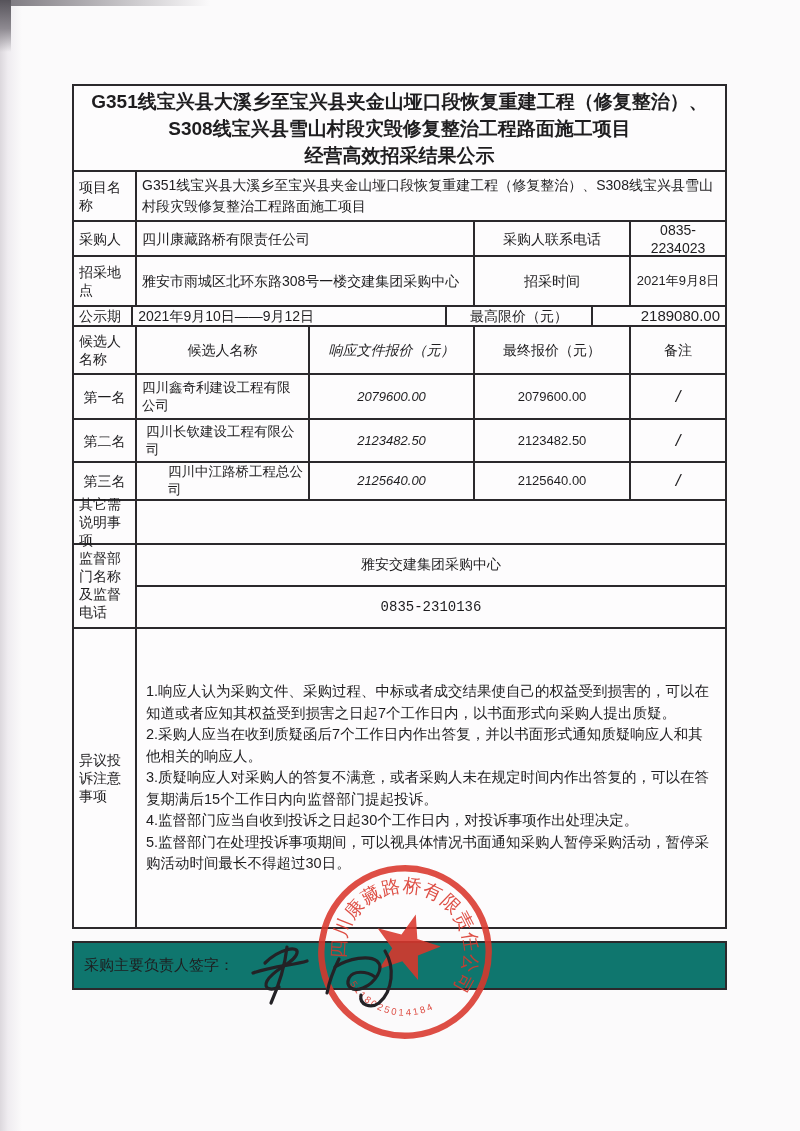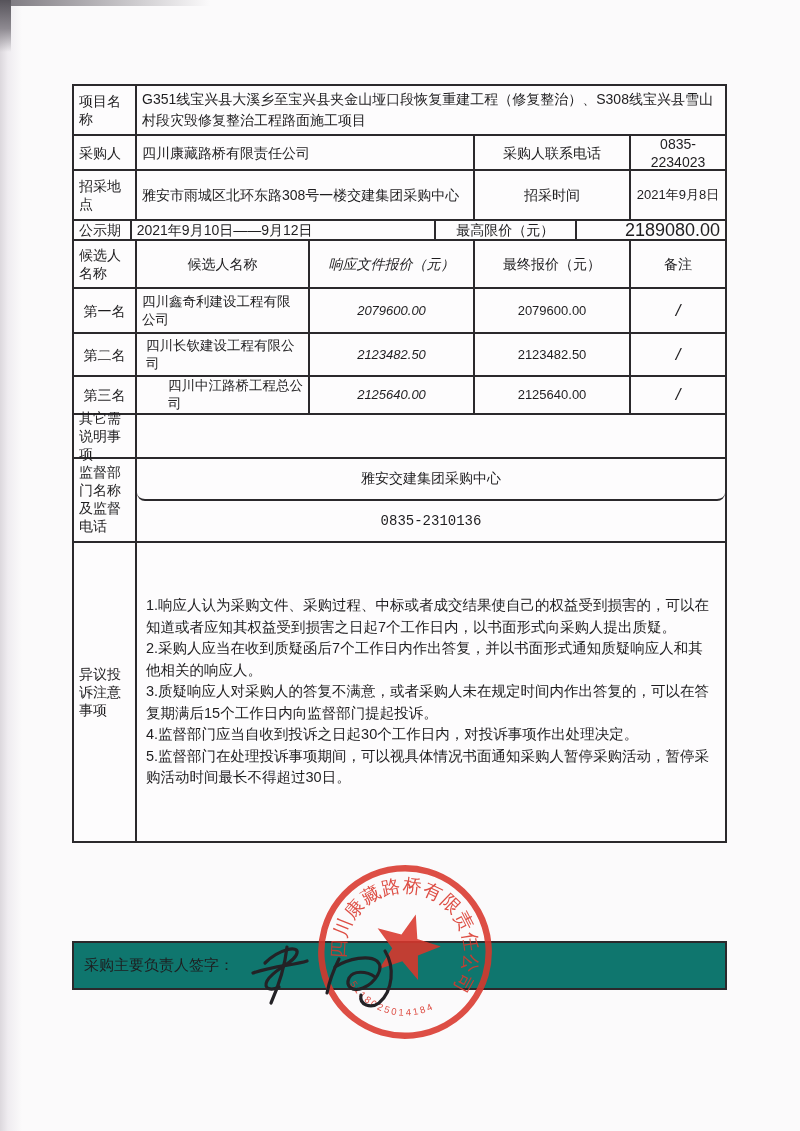--- a/index.html
+++ b/index.html
@@ -43,21 +43,21 @@
   .r-candheader{height:48px;}
   .r-cand1{height:45px;}
   .r-cand2{height:43px;}
   .r-cand3{height:38px;}
   .r-other{height:44px;}
   .r-supervision{height:84px;font-family:Liberation Mono, monospace;}
   .r-objection{height:298px;}
 
   .sup-stack{flex:1;display:flex;flex-direction:column;padding:0;}
   .sup-sub{flex:1;display:flex;align-items:center;justify-content:center;font-size:14px;}
-  .sup-sub.first{border-bottom:2px solid #2b292c;box-sizing:border-box;border-radius:8px;}
+  .sup-sub.first{border-bottom:2px solid #2b292c;box-sizing:border-box;}
 
   .objection-text{flex:1;display:flex;flex-direction:column;justify-content:center;
     padding:6px 9px;font-size:14.5px;line-height:21.5px;}
   .objection-text p{margin:0;}
 
   .remark-slash{font-size:17px;font-style:italic;}
 
   
   .sign-table{position:absolute;left:72px;top:941px;width:655px;height:49px;box-sizing:border-box;
     border:2px solid #2b292c;background:#0f766e;display:flex;align-items:center;
@@ -70,20 +70,27 @@
 </head>
 <body>
 
 <div class="scan-left-edge"></div>
 <div class="scan-top"></div>
 <div class="scan-corner"></div>
 <div class="speck"></div>
 
 <div class="main-table">
 
+  <div class="trow" style="padding:0;">
+    <div class="cell h-title" style="width:100%;">
+      <span>G351线宝兴县大溪乡至宝兴县夹金山垭口段恢复重建工程（修复整治）、</span>
+      <span>S308线宝兴县雪山村段灾毁修复整治工程路面施工项目</span>
+      <span>经营高效招采结果公示</span>
+    </div>
+  </div>
 
   <div class="trow r-project">
     <div class="cell c-label">项目名称</div>
     <div class="cell c-rest" style="line-height:21px;">G351线宝兴县大溪乡至宝兴县夹金山垭口段恢复重建工程（修复整治）、S308线宝兴县雪山村段灾毁修复整治工程路面施工项目</div>
   </div>
 
   <div class="trow r-purchaser">
     <div class="cell c-label">采购人</div>
     <div class="cell c-wide">四川康藏路桥有限责任公司</div>
     <div class="cell c-final center">采购人联系电话</div>
@@ -94,21 +101,21 @@
     <div class="cell c-label">招采地点</div>
     <div class="cell c-wide" style="line-height:21px;">雅安市雨城区北环东路308号一楼交建集团采购中心</div>
     <div class="cell c-final center">招采时间</div>
     <div class="cell c-remark center" style="font-size:13px;">2021年9月8日</div>
   </div>
 
   <div class="trow r-publicity">
     <div class="cell c-label">公示期</div>
     <div class="cell c-wide">2021年9月10日——9月12日</div>
     <div class="cell c-final center">最高限价（元）</div>
-    <div class="cell c-remark center" style="font-size:18px;padding-left:48px;">2189080.00</div>
+    <div class="cell c-remark center" style="font-size:15px;padding-left:48px;">2189080.00</div>
   </div>
 
   <div class="trow r-candheader">
     <div class="cell c-label">候选人名称</div>
     <div class="cell c-name center">候选人名称</div>
     <div class="cell c-bid center">响应文件报价（元）</div>
     <div class="cell c-final center">最终报价（元）</div>
     <div class="cell c-remark center">备注</div>
   </div>
 

